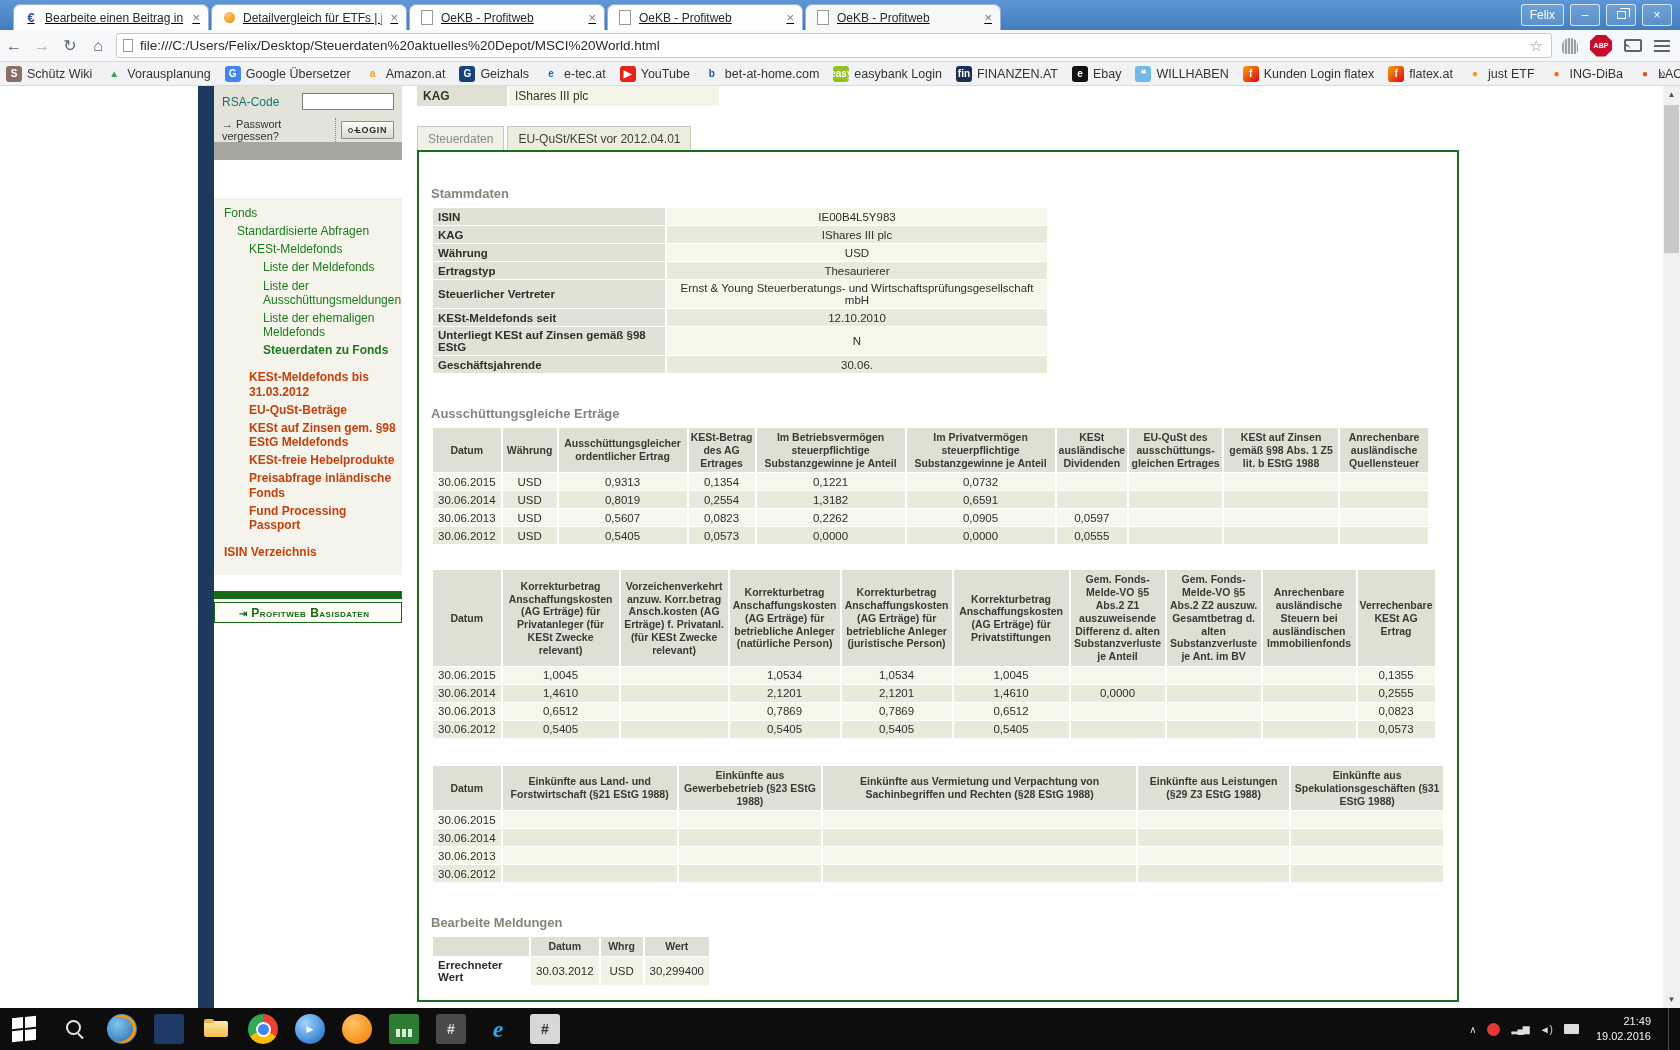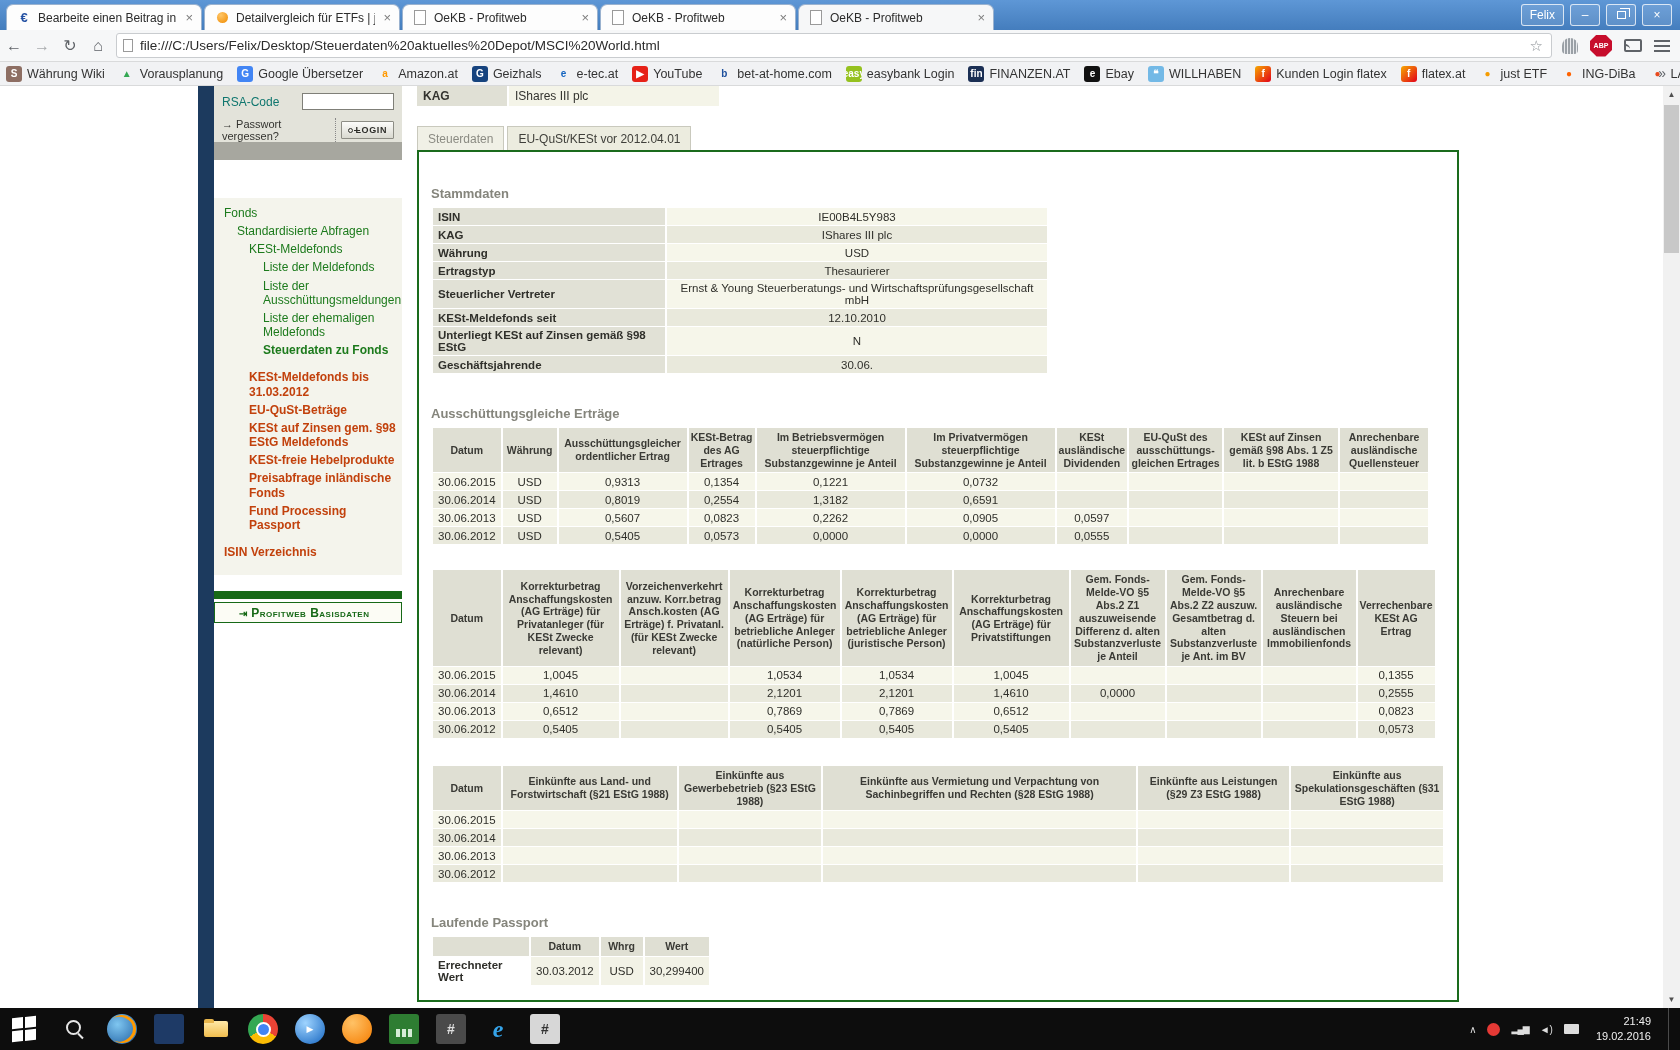--- a/index.html
+++ b/index.html
@@ -2,21 +2,21 @@
 <html><head>
 <meta charset="utf-8">
 <style>
   * { margin:0; padding:0; box-sizing:border-box; }
   html,body { width:1680px; height:1050px; overflow:hidden; background:#fff;
     font-family:"Liberation Sans", sans-serif; }
 
   
   .tabstrip { position:absolute; left:0; top:0; width:1680px; height:30px;
     background:linear-gradient(#5e97d6,#447dbd); }
-  .tabs { position:absolute; left:6px; top:4px; display:flex; }
+  .tabs { position:absolute; left:13px; top:4px; display:flex;text-decoration:underline; }
   .tab { width:196px; height:26px; background:#fdfdfd; border:1px solid #9ab2cf; border-bottom:none;
     border-radius:7px 7px 0 0; display:flex; align-items:center; margin-right:2px;
     font-size:12px; color:#2b2b2b; overflow:hidden; }
   .tab.active { background:#f6f7f8; box-shadow:0 2px 0 #f6f7f8; }
   .tab-label { flex:1; white-space:nowrap; overflow:hidden; }
   .tab-close { flex:none; color:#7d7d7d; font-size:13px; padding:0 8px; cursor:default; }
   .fav { width:16px; height:16px; margin:0 6px 0 9px; flex:none; display:flex; align-items:center; justify-content:center; }
   .fav.euro::after { content:"€"; color:#2451a3; font-weight:bold; font-size:13px; }
   .fav.jetf::after { content:""; width:11px; height:11px; border-radius:50%;
     background:radial-gradient(circle at 35% 30%, #ffc668, #f08b00); display:block; }
@@ -236,21 +236,21 @@
     <span class="ic-abp">ABP</span>
     <span class="ic-cast"></span>
     <span class="ic-menu"></span>
   </div>
 </div>
 
 <div class="bmbar">
 
     <div class="bm">
       <span class="bm-ico" style="background: rgb(141, 110, 99); color: rgb(255, 255, 255);">S</span>
-      <span class="bm-label">Währung Wiki</span>
+      <span class="bm-label">Schütz Wiki</span>
     </div>
 
     <div class="bm">
       <span class="bm-ico" style="background: transparent; color: rgb(52, 168, 83);">▲</span>
       <span class="bm-label">Vorausplanung</span>
     </div>
 
     <div class="bm">
       <span class="bm-ico" style="background: rgb(66, 133, 244); color: rgb(255, 255, 255);">G</span>
       <span class="bm-label">Google Übersetzer</span>
@@ -648,21 +648,21 @@
               <td>30.06.2012</td>
               <td></td>
               <td></td>
               <td></td>
               <td></td>
               <td></td>
             </tr>
           </tbody>
       </table>
 
-      <div class="section-h h-lauf">Laufende Passport</div>
+      <div class="section-h h-lauf">Bearbeite Meldungen</div>
       <table class="lauf">
         <colgroup>
             <col style="width:96px">
             <col style="width:60px">
             <col style="width:42px">
             <col style="width:56px">
           </colgroup>
         <thead>
             <tr>
               <th></th>

